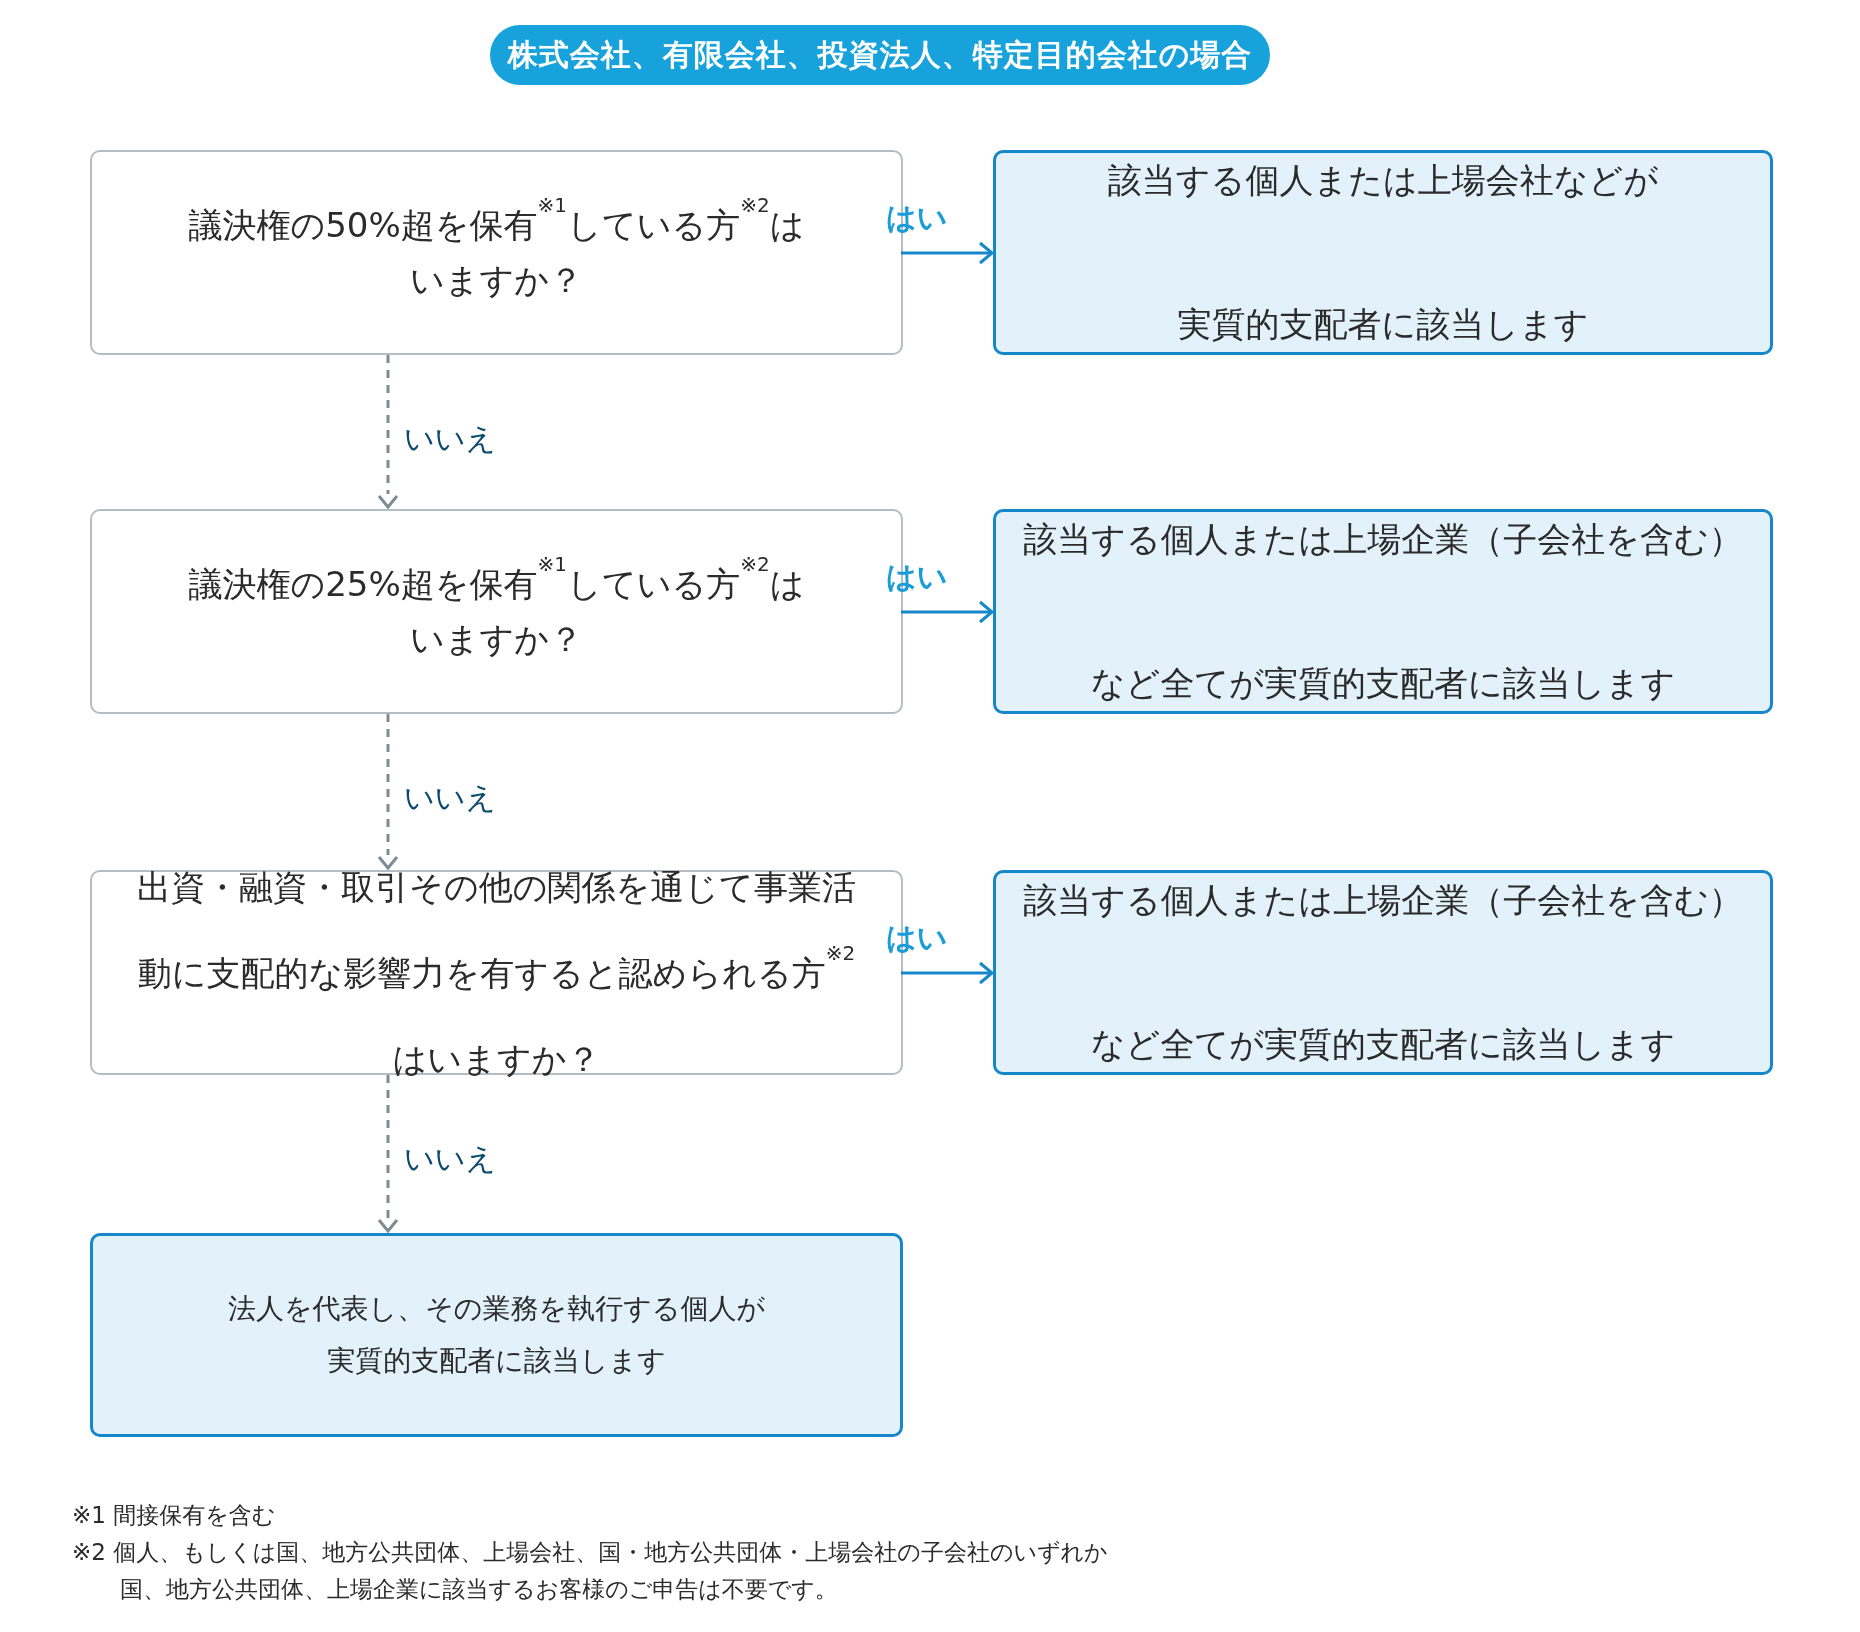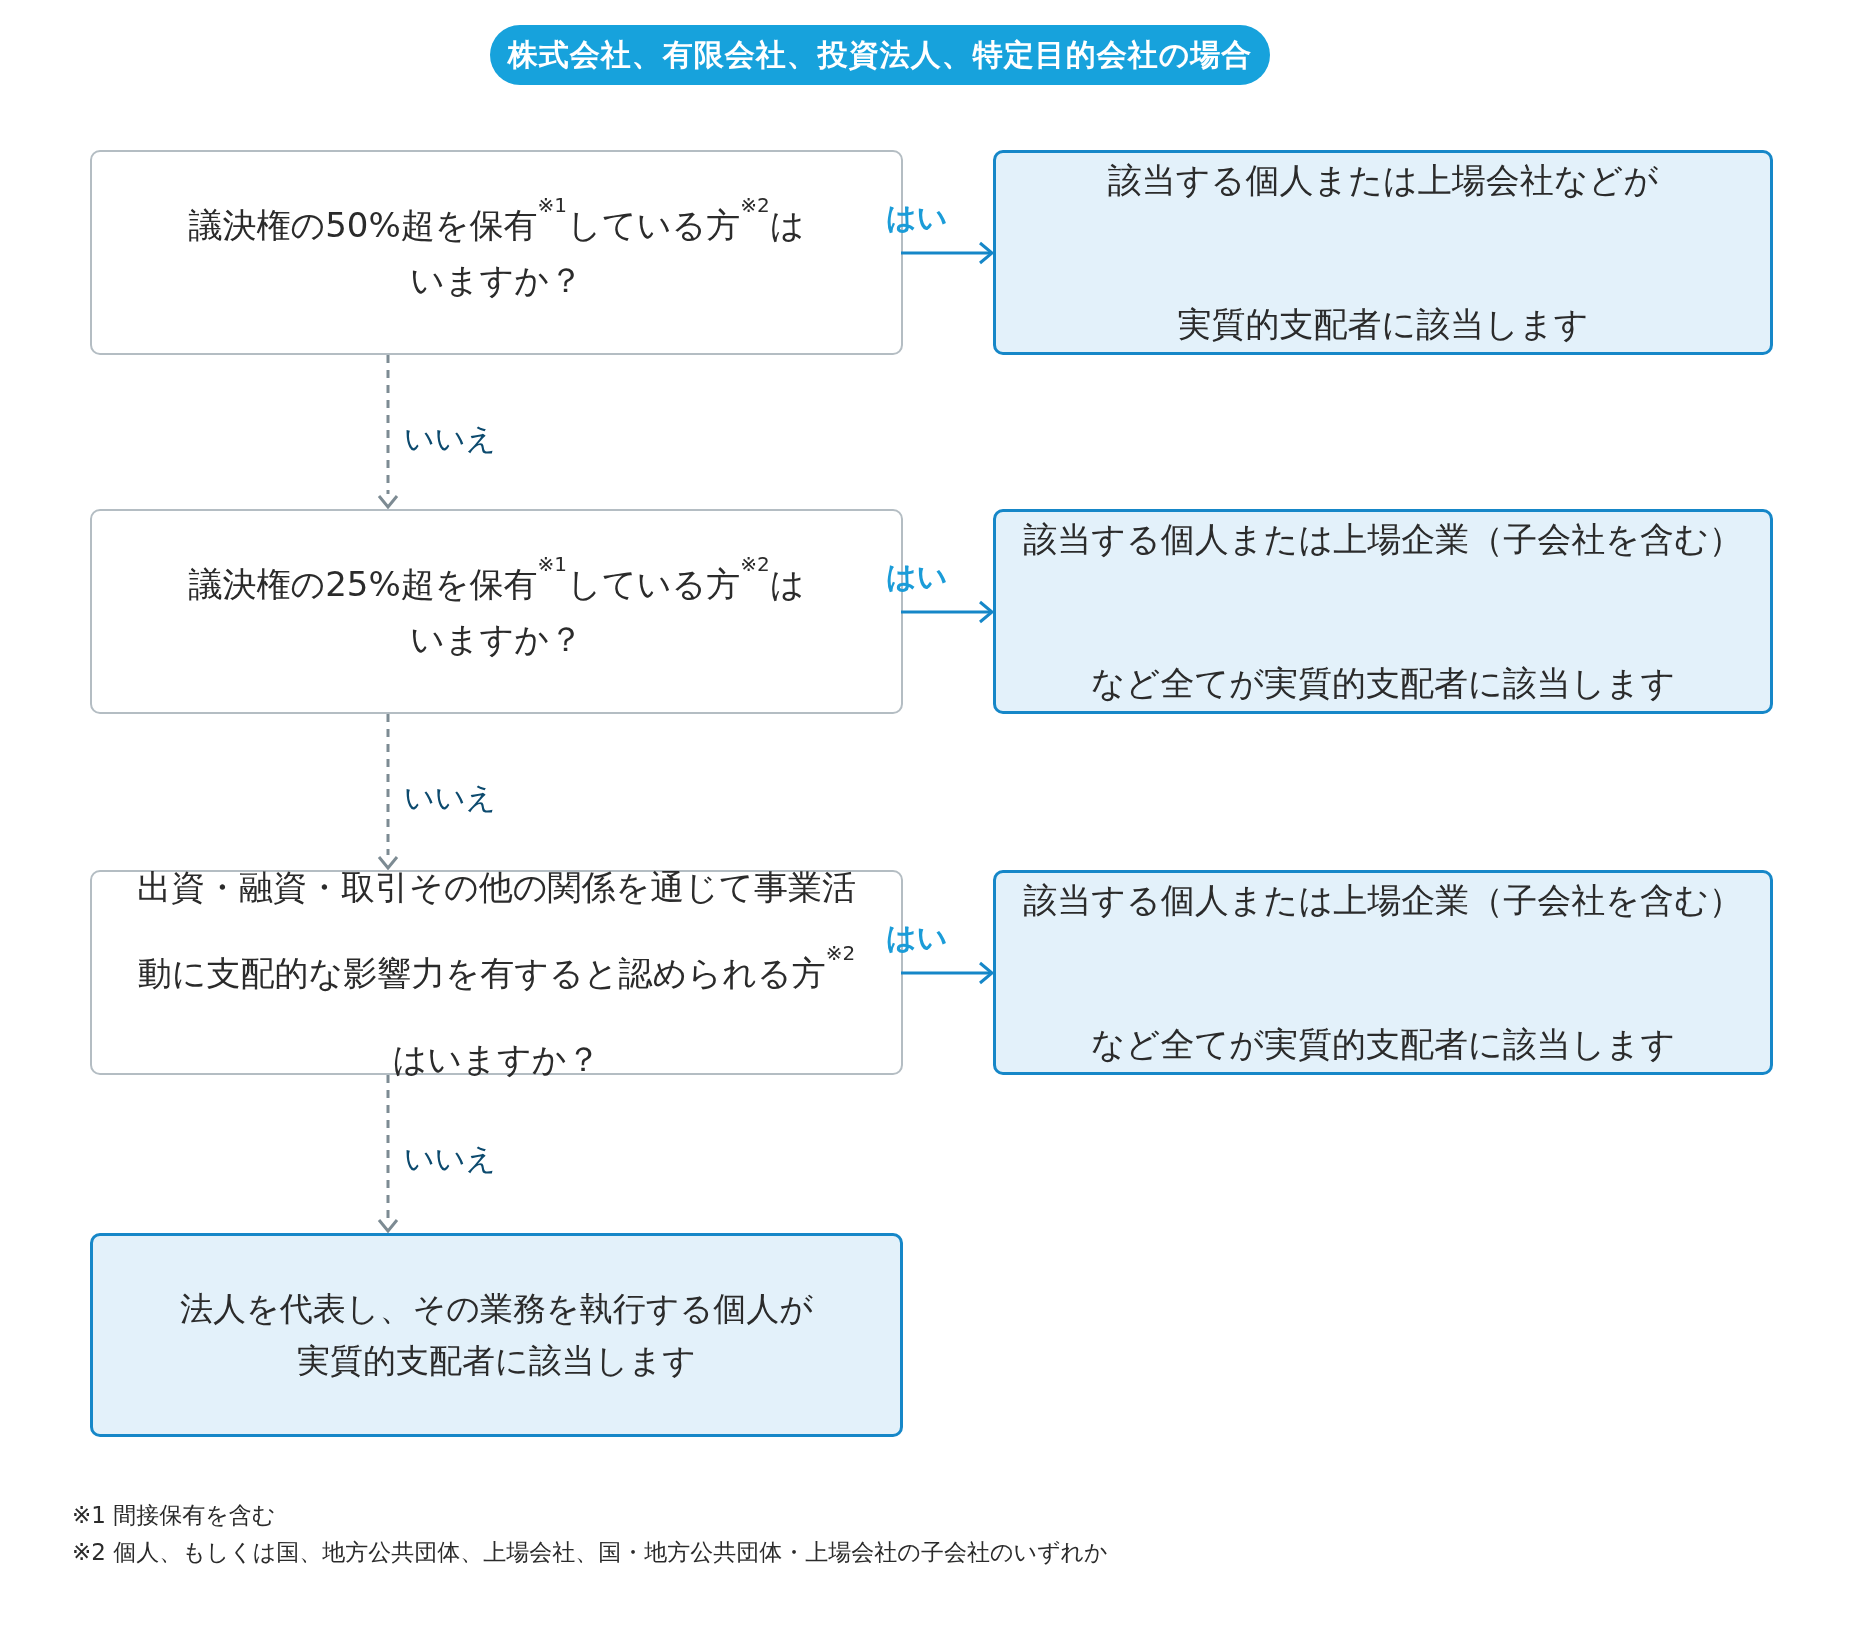--- a/index.html
+++ b/index.html
@@ -57,21 +57,21 @@
     position:absolute;
     left:90px; top:1233px;
     width:813px; height:204px;
     background:#e3f1fa;
     border:3px solid #1687c8;
     border-radius:10px;
     box-sizing:border-box;
     display:flex; flex-direction:column;
     align-items:center; justify-content:center;
     text-align:center;
-    font-size:33px;
+    font-size:28px;
     line-height:52px;
   }
   sup.note{
     font-size:20px;
     position:relative;
     top:-12px;
     line-height:0;
   }
   .yes-label{
     position:absolute;
@@ -178,15 +178,16 @@
   <div class="no-label" style="top:1139px;">いいえ</div>
 
   <div class="fbox">
     <div>法人を代表し、その業務を執行する個人が</div>
     <div>実質的支配者に該当します</div>
   </div>
 
   <div class="footnotes">
     <div>※1 間接保有を含む</div>
     <div>※2 個人、もしくは国、地方公共団体、上場会社、国・地方公共団体・上場会社の子会社のいずれか</div>
+    <div class="indent">国、地方公共団体、上場企業に該当するお客様のご申告は不要です。</div>
   </div>
 
 </div>
 
 </body></html>

